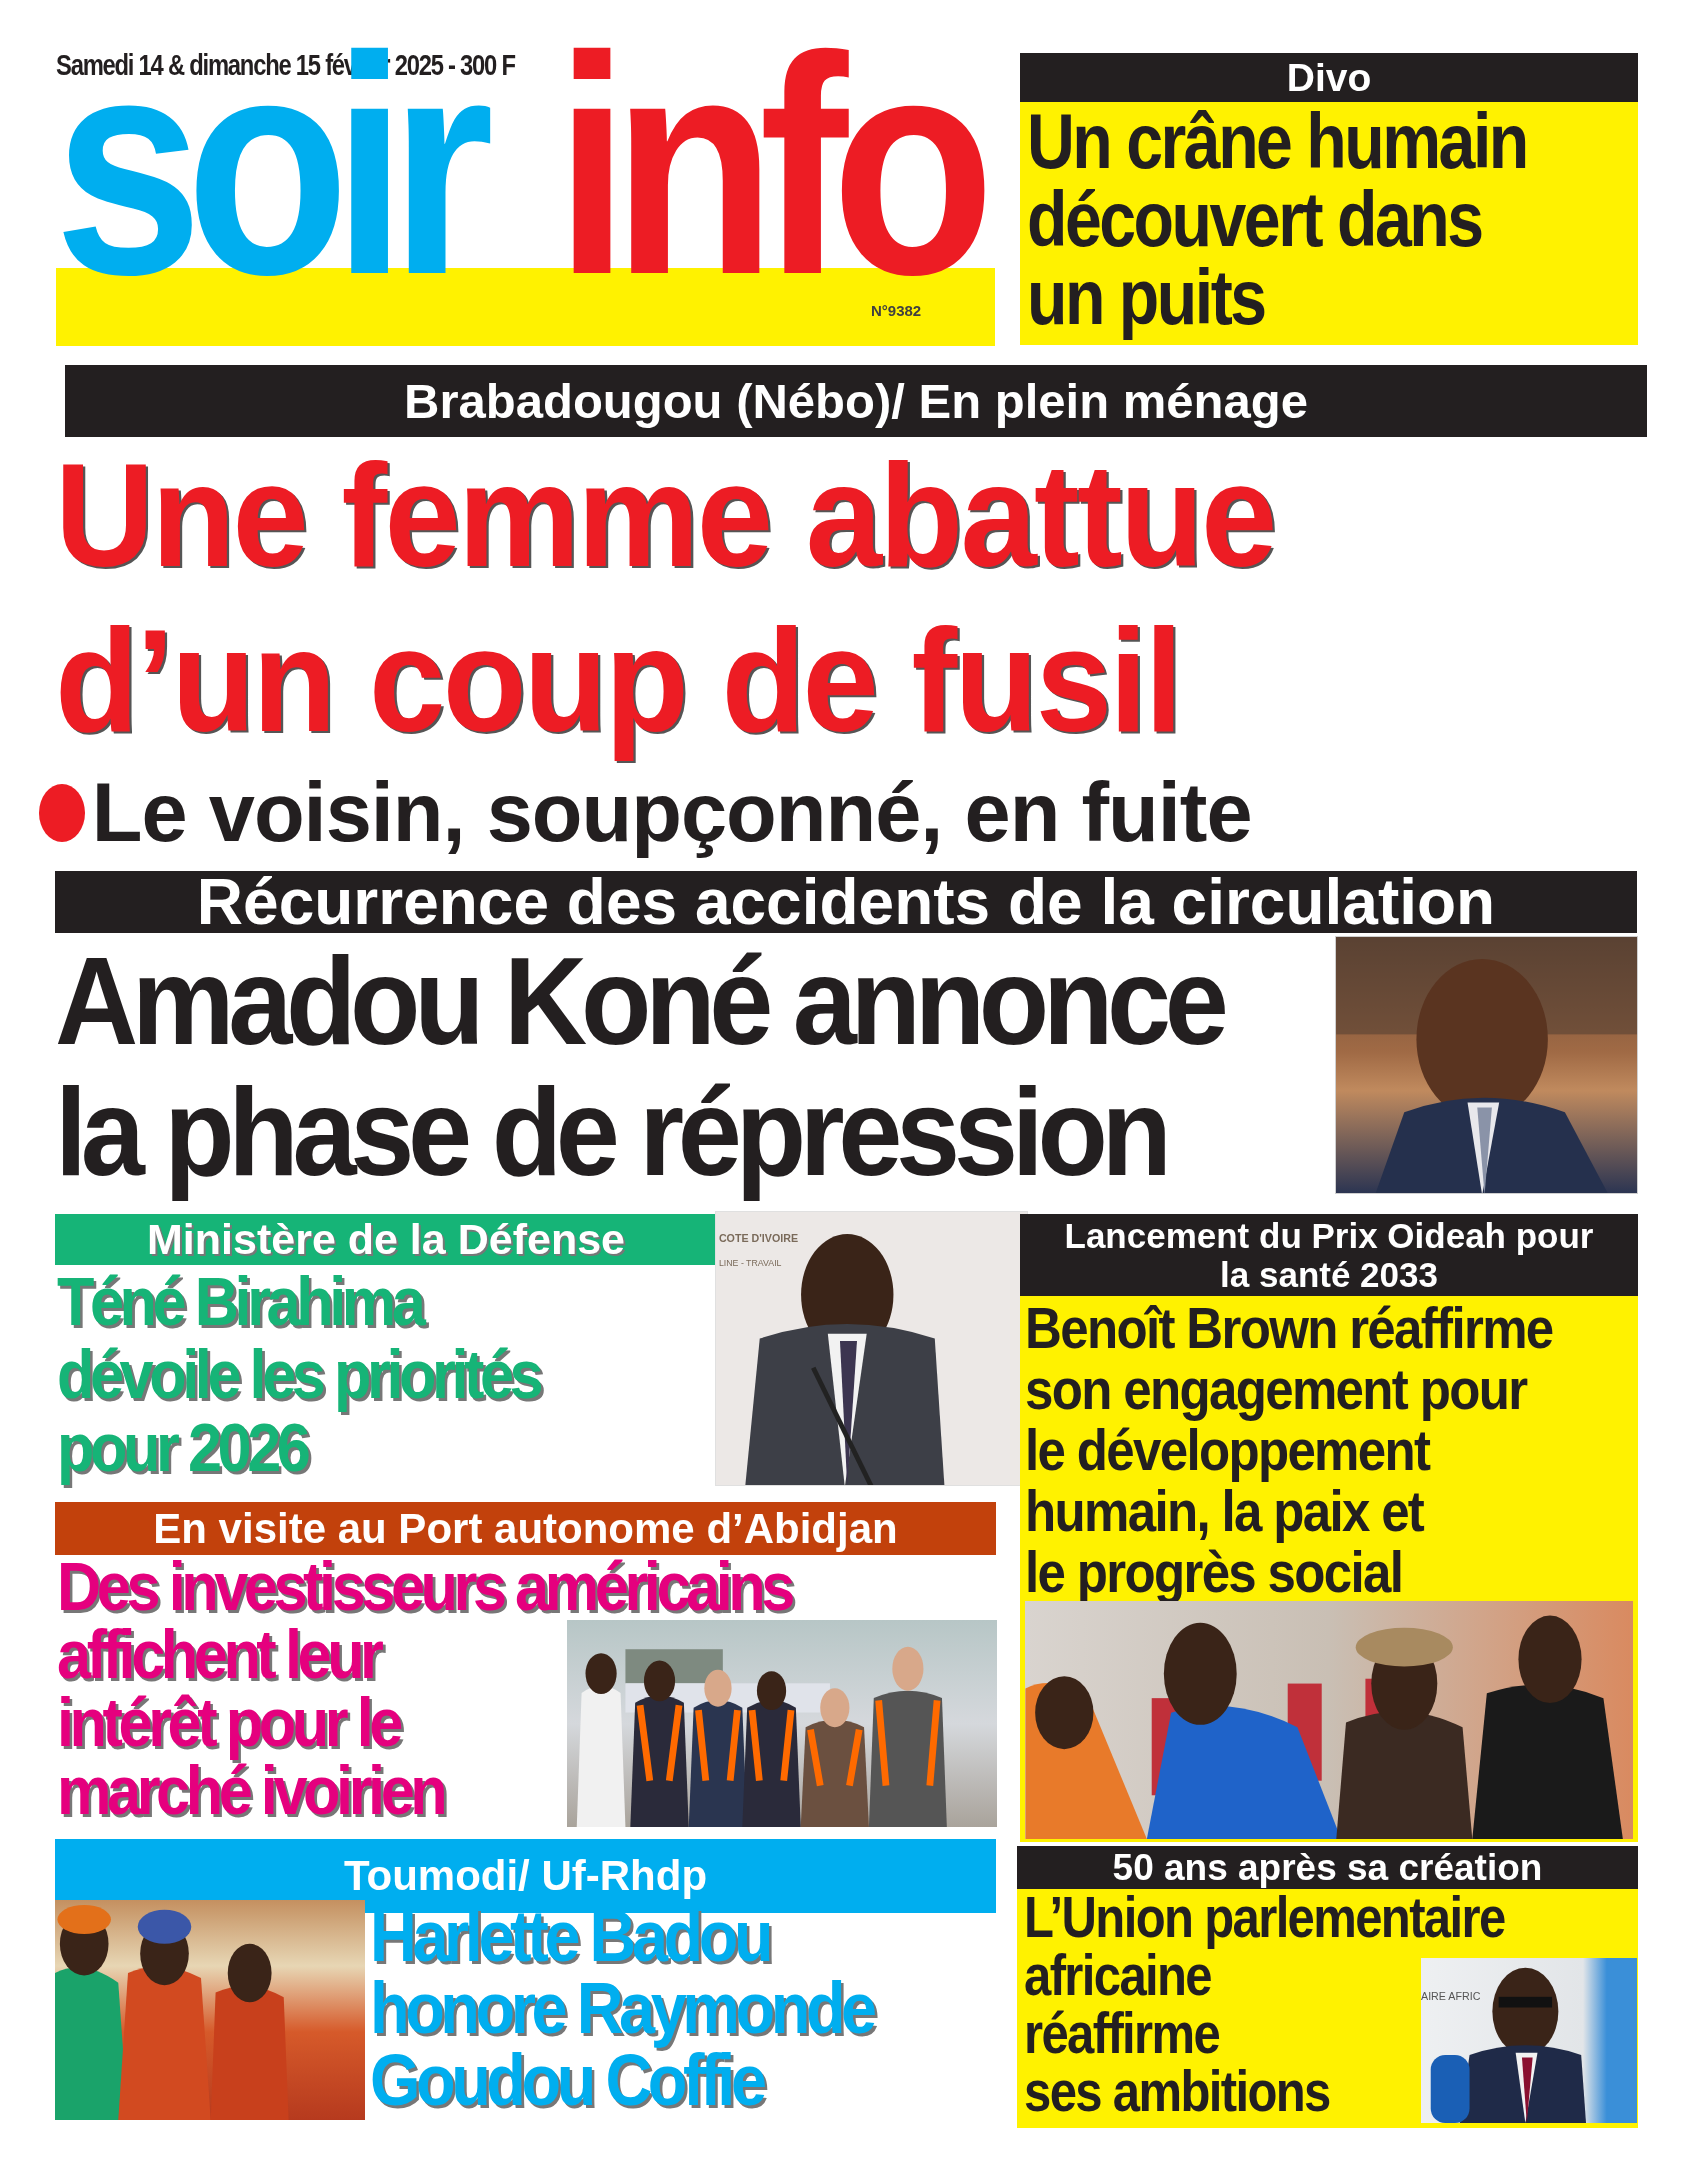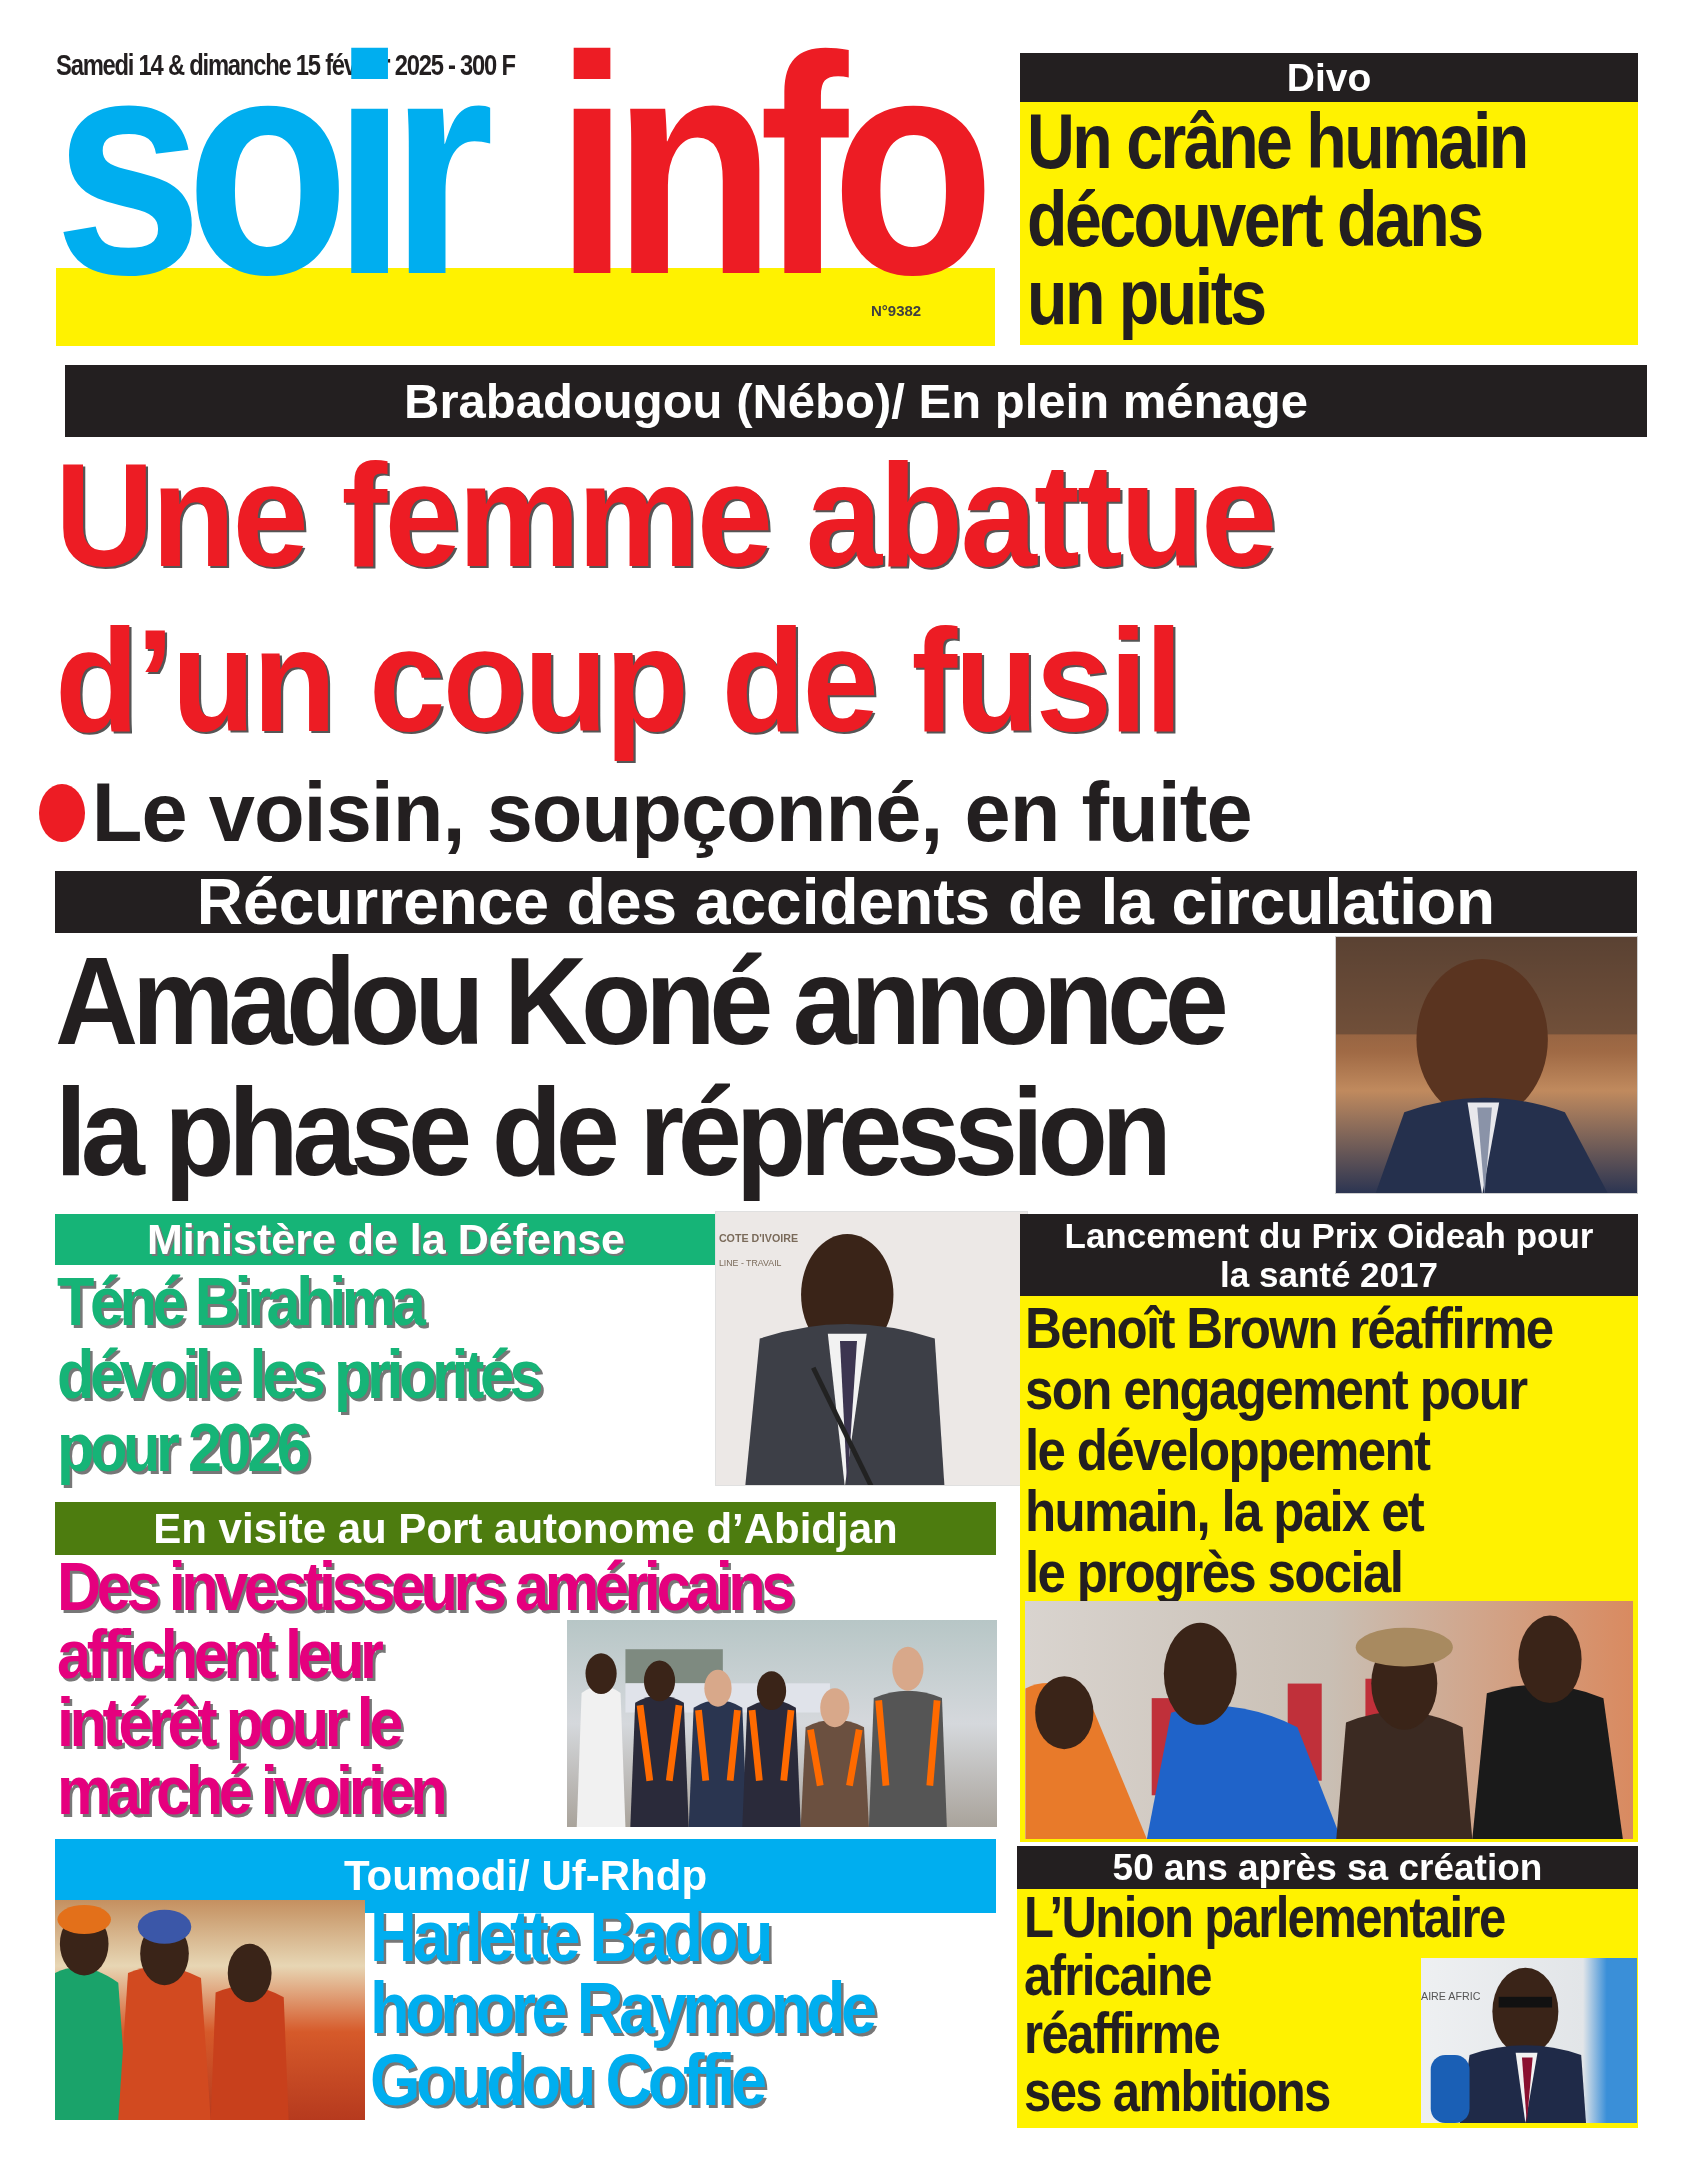--- a/index.html
+++ b/index.html
@@ -1,21 +1,21 @@
 <!DOCTYPE html>
 <html style="font-size:7.8px"><head>
 <meta charset="utf-8">
 <style>
   html,body{margin:0;padding:0;}
   body{width:1695px;height:2183px;background:#ffffff;position:relative;overflow:hidden;font-family:"Liberation Sans","DejaVu Sans",sans-serif;}
   .abs{position:absolute;}
   .banner{position:absolute;display:flex;align-items:center;justify-content:center;color:#fff;font-weight:bold;text-align:right;box-sizing:border-box;}
   .dark{background:#231f20;}
   .green{background:#16b477;}
-  .pink{background:#4d7c0f;}
+  .pink{background:#c2410c;}
   .blue{background:#00aeef;}
   .yellow{background:#fff200;}
   .line{display:block;white-space:nowrap;}
   .photo{position:absolute;overflow:hidden;border:1.5px solid #cfcfcf;box-sizing:border-box;}
   .shadowtxt{text-shadow:2.9px 2.9px 0 #777;}
   svg{display:block;}
 </style>
 </head>
 <body>
 
@@ -78,21 +78,21 @@
     <path d="M60 565 L90 260 Q270 200 450 260 L470 565 Z" fill="#3d3f47"></path>
     <path d="M230 250 L265 565 L310 250 Z" fill="#f2f2f2"></path>
     <path d="M255 265 L270 565 L290 265 Z" fill="#3c3550"></path>
     <line x1="200" y1="320" x2="320" y2="565" stroke="#222" stroke-width="10"></line>
   </svg>
 </div>
 
 <div class="abs yellow" style="left:1020px;top:1214px;width:618px;height:628px;">
   <div class="banner dark" style="left:0;top:0;width:618px;height:82px;flex-direction:column;font-size:35px;line-height:39px;">
     <span>Lancement du Prix Oideah pour</span>
-    <span>la santé 2017</span>
+    <span>la santé 2033</span>
   </div>
   <div class="abs" style="left:4.9px;top:83px;font-size:58px;font-weight:bold;line-height:61px;color:#231f20;letter-spacing:-1.9px;transform:scaleX(0.88);transform-origin:left;">
     <span class="line">Benoît Brown réaffirme</span>
     <span class="line">son engagement pour</span>
     <span class="line">le développement</span>
     <span class="line">humain, la paix et</span>
     <span class="line">le progrès social</span>
   </div>
   <div class="photo" style="left:4.9px;top:387px;width:608px;height:238px;background:linear-gradient(90deg,#d9d4cf 0%,#c9bfb4 50%,#d98a60 100%);border:none;" title="Four men seated in a row">
     <svg width="608" height="238" viewBox="0 0 1250 490">

